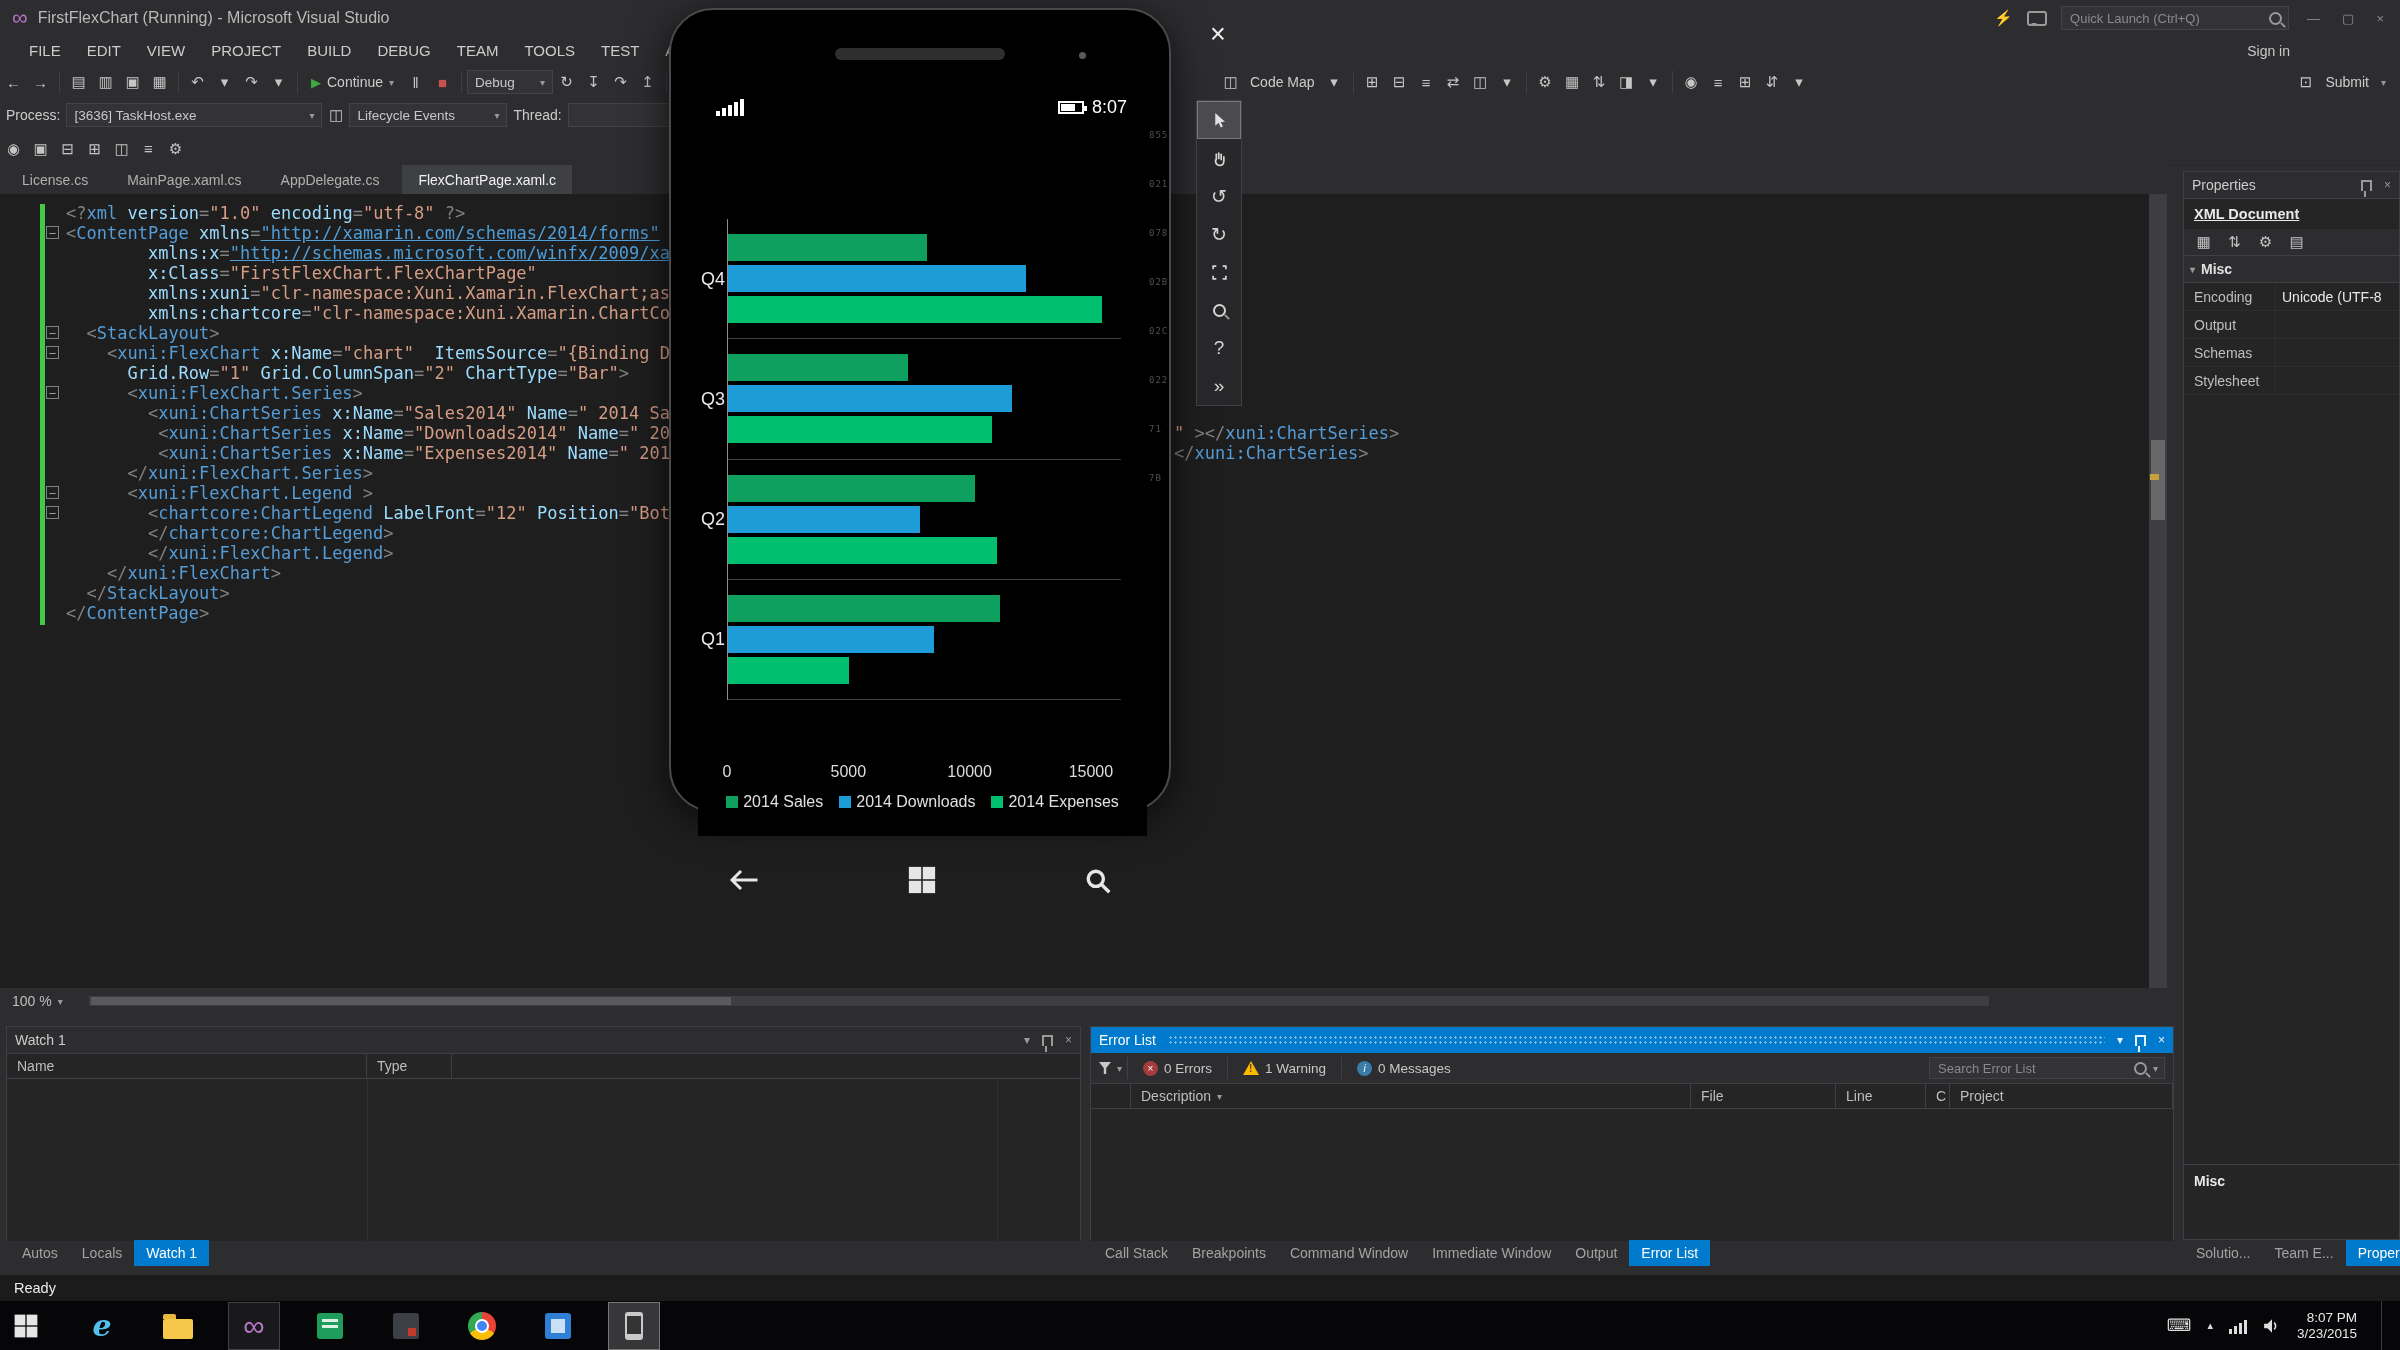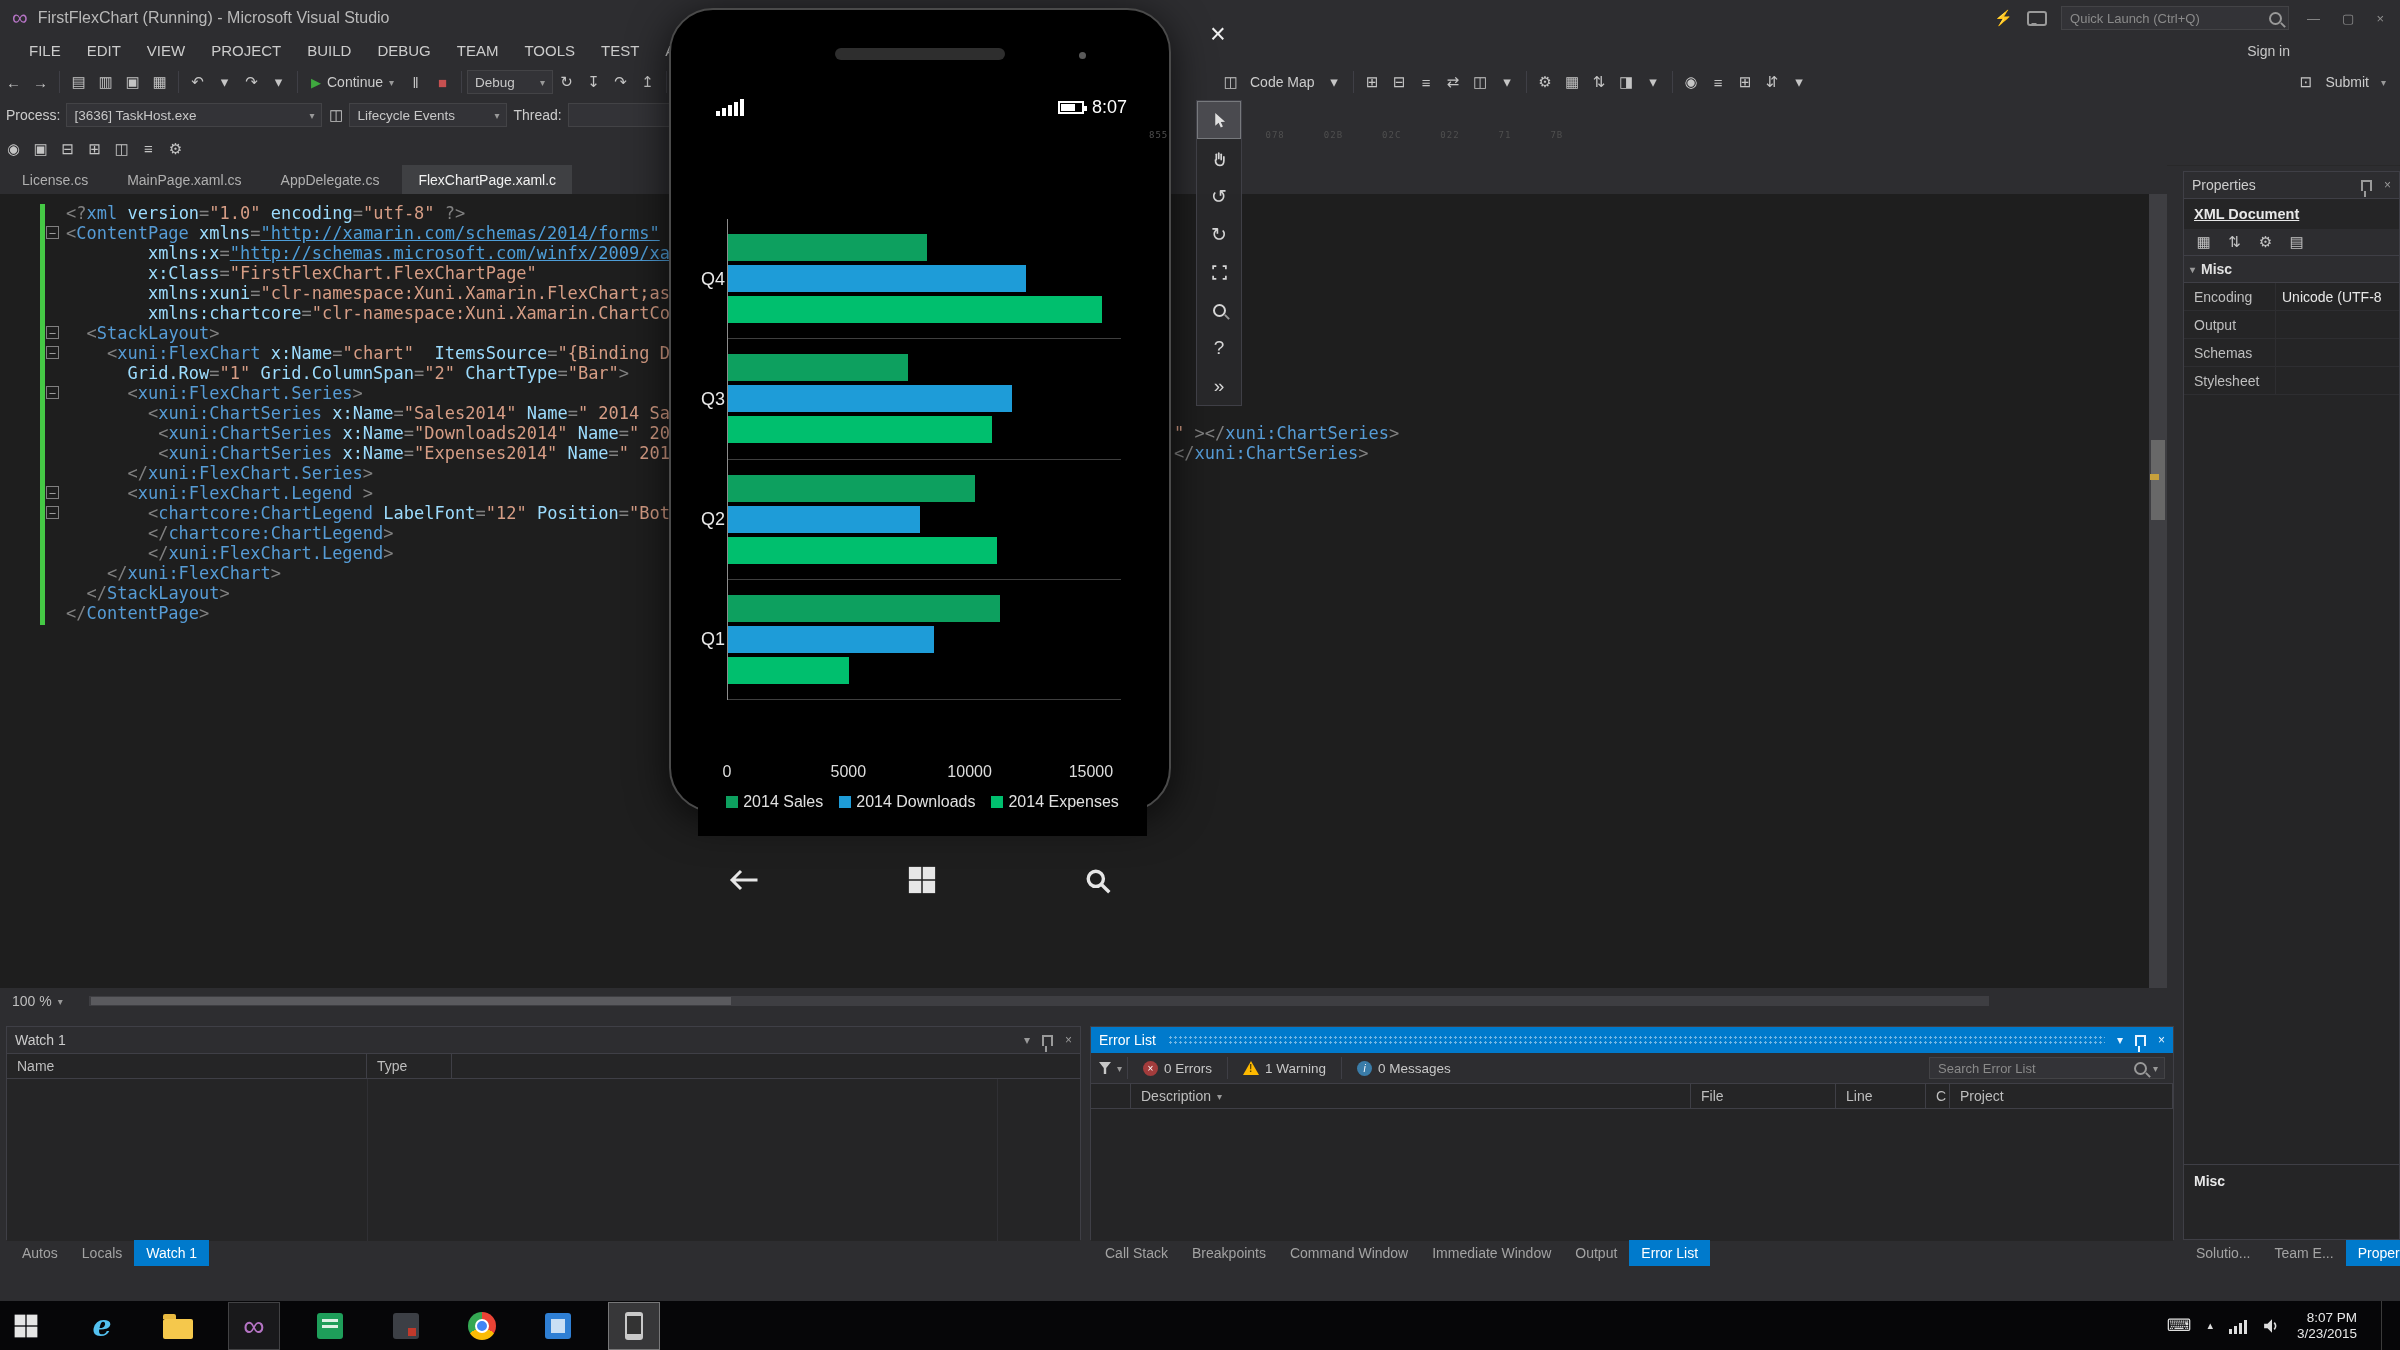--- a/index.html
+++ b/index.html
@@ -159,21 +159,21 @@
   #plot{position:absolute;left:29px;top:132px;width:393px;height:481px;border-left:1px solid #8C8C8C;}
   .cgroup{height:120.25px;box-sizing:border-box;padding-top:15px;border-bottom:1px solid #3F3F3F;}
   .cbar{height:27px;margin-bottom:4px;}
   #xaxis{position:absolute;left:29px;top:676px;width:393px;height:22px;}
   .xtick{position:absolute;transform:translateX(-50%);color:#DDDDDD;font-size:16px;}
   #legend{position:absolute;left:0;top:706px;width:100%;display:flex;justify-content:center;align-items:center;gap:16px;}
   .lgitem{display:flex;align-items:center;gap:5px;}
   .lgswatch{width:12px;height:12px;display:inline-block;}
   .lgtext{color:#E0E0E0;font-size:16px;}
   #pnav{position:absolute;left:0;top:845px;width:100%;height:50px;display:flex;align-items:center;justify-content:space-between;padding:0 58px;box-sizing:border-box;}
-  #pdigits{position:absolute;left:478px;top:120px;width:22px;display:flex;flex-direction:row;gap:39px;}
+  #pdigits{position:absolute;left:478px;top:120px;width:22px;display:flex;flex-direction:column;gap:39px;}
   #pdigits span{color:#4F4F4F;font-size:9px;letter-spacing:1px;font-family:"DejaVu Sans Mono",monospace;}
 
   
   #emu-close{position:absolute;left:1200px;top:18px;width:36px;height:34px;z-index:60;color:#F0F0F0;font-size:27px;line-height:32px;text-align:center;}
   #emu-tools{position:absolute;left:1196px;top:100px;width:46px;z-index:60;background:rgba(40,40,42,.95);border:1px solid #3F3F46;box-sizing:border-box;}
   .etool{width:44px;height:38px;display:flex;align-items:center;justify-content:center;color:#D5D5D5;font-size:19px;box-sizing:border-box;}
   .etool.selected{background:#4A4A4F;box-shadow:inset 0 0 0 1px #77797D;}
 </style>
 </head>
 <body>
@@ -467,20 +467,23 @@
         <div class="prow">
           <div class="pname">Stylesheet</div>
           <div class="pval"></div>
         </div>
       </div>
     <div id="propdesc">
       <div class="dtitle">Misc</div>
     </div>
   </div>
 
+  <div id="statusbar">
+    <span>Ready</span>
+  </div>
 
   <div id="taskbar">
     <div class="taskcell">
       <svg width="26" height="26" viewBox="0 0 16 16">
           <g fill="#E6E6E6">
             <rect x="1" y="1" width="6.6" height="6.6"></rect>
             <rect x="8.4" y="1" width="6.6" height="6.6"></rect>
             <rect x="1" y="8.4" width="6.6" height="6.6"></rect>
             <rect x="8.4" y="8.4" width="6.6" height="6.6"></rect>
           </g>

